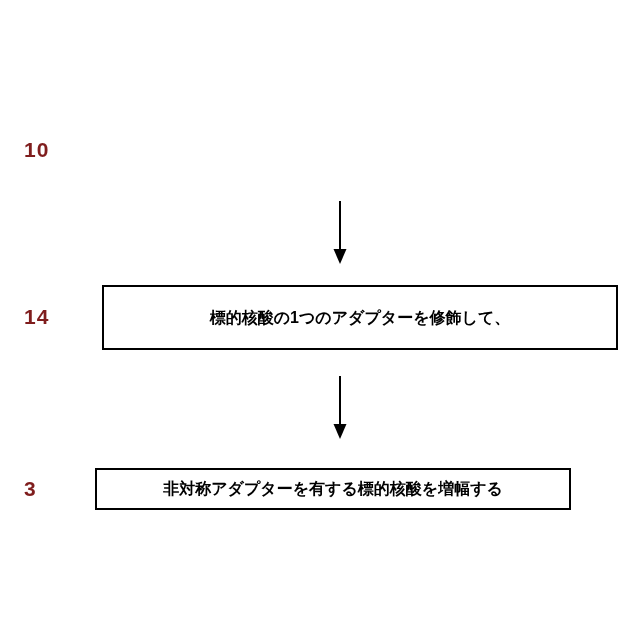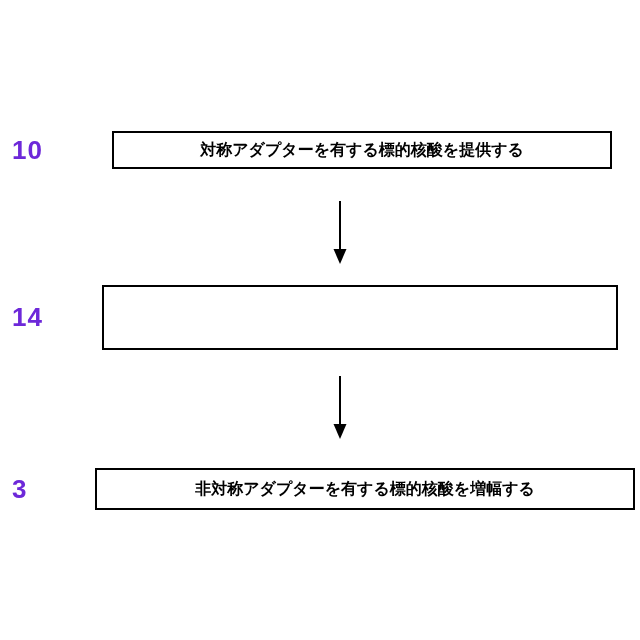--- a/index.html
+++ b/index.html
@@ -14,25 +14,25 @@
   }
   .canvas {
     position: relative;
     width: 640px;
     height: 640px;
     background: #ffffff;
     overflow: hidden;
   }
   .ref-label {
     position: absolute;
-    left: 12px;
+    left: 24px;
     width: 48px;
-    font-size: 26px;
+    font-size: 21px;
     font-weight: 600;
-    color: #6d28d9;
+    color: #7f1d1d;
     letter-spacing: 1px;
     line-height: 22px;
   }
   .ref-1 { top: 139px; }
   .ref-2 { top: 306px; }
   .ref-3 { top: 478px; }
   .flow-box {
     position: absolute;
     box-sizing: border-box;
     border: 2px solid #000000;
@@ -42,52 +42,50 @@
     align-items: center;
     justify-content: center;
     text-align: center;
     font-weight: bold;
     font-size: 16px;
     line-height: 22px;
     color: #000000;
   }
   .box-1 { left: 112px; top: 131px; width: 500px; height: 38px; }
   .box-2 { left: 102px; top: 285px; width: 516px; height: 65px; }
-  .box-3 { left: 95px;  top: 468px; width: 540px; height: 42px; }
+  .box-3 { left: 95px;  top: 468px; width: 476px; height: 42px; }
   .box-line {
     white-space: nowrap;
   }
   .arrow {
     position: absolute;
     left: 332px;
     width: 16px;
     height: 64px;
   }
   .arrow-1 { top: 200px; }
   .arrow-2 { top: 375px; }
 </style>
 </head>
 <body>
 
 <div class="canvas">
 
   <div class="ref-label ref-1">10</div>
 
-  <div class="flow-box box-1">
-    <div class="box-line">対称アダプターを有する標的核酸を提供する</div>
-  </div>
 
   <svg class="arrow arrow-1" width="16" height="64" viewBox="0 0 16 64" xmlns="http://www.w3.org/2000/svg">
     <line x1="8" y1="1" x2="8" y2="51" stroke-width="2" stroke="#000000"></line>
     <polygon points="1.5,49 14.5,49 8,64" fill="#000000"></polygon>
   </svg>
 
   <div class="ref-label ref-2">14</div>
 
   <div class="flow-box box-2">
+    <div class="box-line">標的核酸の1つのアダプターを修飾して、</div>
   </div>
 
   <svg class="arrow arrow-2" width="16" height="64" viewBox="0 0 16 64" xmlns="http://www.w3.org/2000/svg">
     <line x1="8" y1="1" x2="8" y2="51" stroke-width="2" stroke="#000000"></line>
     <polygon points="1.5,49 14.5,49 8,64" fill="#000000"></polygon>
   </svg>
 
   <div class="ref-label ref-3">3</div>
 
   <div class="flow-box box-3">

